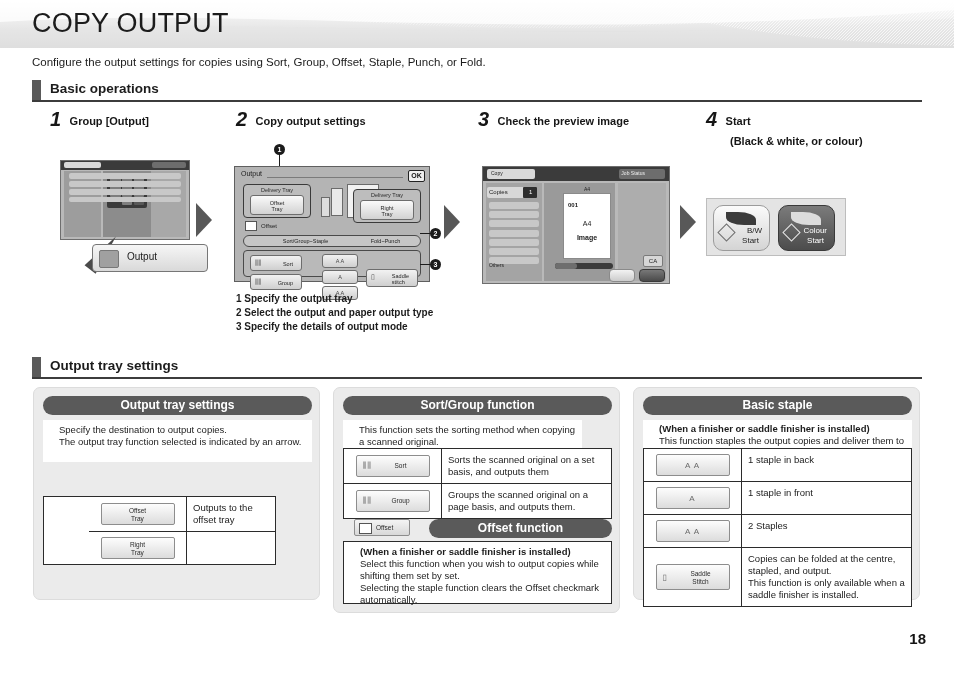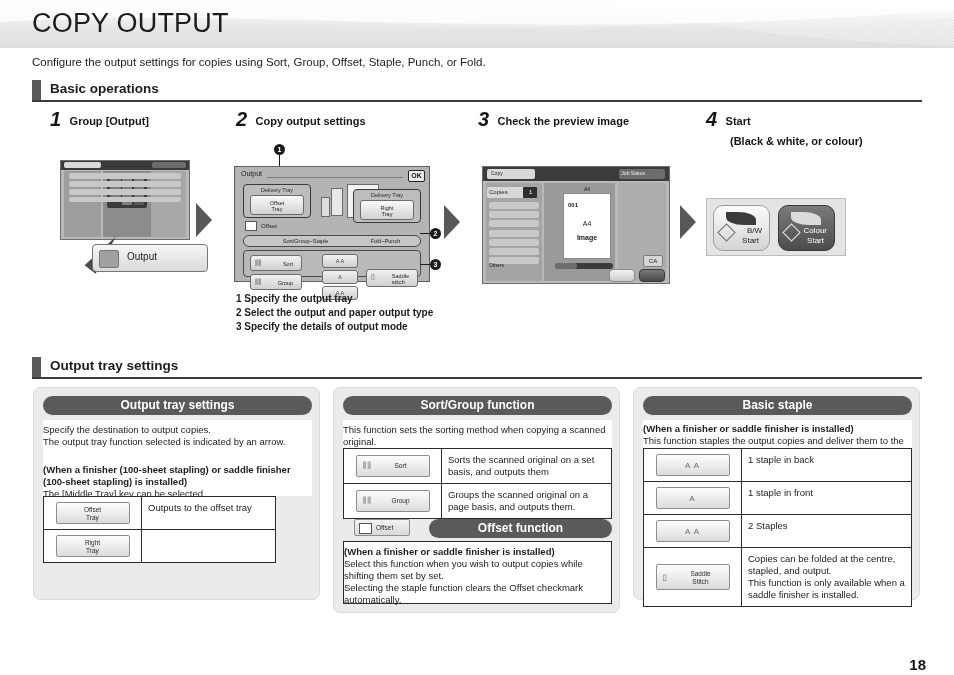--- a/index.html
+++ b/index.html
@@ -258,21 +258,21 @@
     position: absolute; height: 19px;
     background: #5a5a5a; border-radius: 10px;
     color: #ffffff; font-size: 12px; font-weight: bold;
     text-align: center; line-height: 19px;
   }
   .card-body {
     position: absolute; background: #ffffff;
   }
   .card-para {
     font-size: 9.5px; color: #1c1c1c; line-height: 12px;
-    padding: 4px 6px 2px 0;
+    padding: 4px 6px 2px 16px;
   }
   .card-para b { font-weight: bold; }
   .tbl { position: absolute; border: 1px solid #2b2b2b; background: #fff; }
   .tbl .trow { display: flex; align-items: stretch; border-bottom: 1px solid #2b2b2b; }
   .tbl .trow:last-child { border-bottom: none; }
   .tbl .tcell-key {
     width: 98px; flex: none; display: flex; align-items: center; justify-content: center;
     padding: 5px 4px; border-right: 1px solid #2b2b2b;
   }
   .tbl .tcell-desc {
@@ -304,21 +304,21 @@
   }
   .offset-key-mini .box {
     position: absolute; left: 4px; top: 3px; width: 13px; height: 11px;
     background: #fff; border: 1px solid #555;
   }
   .offset-key-mini .lab {
     position: absolute; left: 21px; top: 4px; font-size: 6.5px; color: #2a2a2a;
   }
 
   .page-number {
-    position: absolute; right: 28px; bottom: 2px;
+    position: absolute; right: 28px; bottom: 28px;
     font-size: 15px; font-weight: bold; color: #141414; margin-top: 32px;
   }
 </style>
 </head>
 <body>
 
 <div class="page-header">
   <svg class="swoosh" width="954" height="48" viewBox="0 0 954 48" preserveAspectRatio="none">
     <defs>
       <linearGradient id="hg" x1="0" y1="0" x2="0" y2="1">
@@ -520,50 +520,43 @@
 </div>
 
 <div class="card" style="left:33px; top:387px; width:287px; height:213px;">
   <div class="pill" style="left:9px; top:8px; width:269px;">Output tray settings</div>
   <div class="card-body" style="left:9px; top:32px; width:269px; height:42px;">
     <div class="card-para">
       <span>Specify the destination to output copies.</span><br>
       <span>The output tray function selected is indicated by an arrow.</span>
     </div>
   </div>
-  <div class="card-body" style="left:9px; top:74px; width:269px; height:34px;">
-    <div class="card-para" style="padding-top:2px;">
-      <b>(When a finisher (100-sheet stapling) or saddle finisher</b><br>
-      <b>(100-sheet stapling) is installed)</b><br>
-      <span>The [Middle Tray] key can be selected.</span>
-    </div>
-  </div>
-
-  <div class="tbl" style="left:9px; top:108px; width:233px;">
+
+  <div class="tbl" style="left:9px; top:108px; width:233px;padding-left:45px;">
     <div class="trow">
       <div class="tcell-key">
         <div class="ui-key">
           <div class="k-txt">Offset<br>Tray</div>
         </div>
       </div>
       <div class="tcell-desc">Outputs to the offset tray</div>
     </div>
     <div class="trow">
       <div class="tcell-key">
         <div class="ui-key">
           <div class="k-txt">Right<br>Tray</div>
         </div>
       </div>
     </div>
   </div>
 </div>
 
 <div class="card" style="left:333px; top:387px; width:287px; height:226px;">
   <div class="pill" style="left:9px; top:8px; width:269px;">Sort/Group function</div>
-  <div class="card-body" style="left:9px; top:32px; width:269px; height:28px;">
+  <div class="card-body" style="left:9px; top:32px; width:239px; height:28px;">
     <div class="card-para">This function sets the sorting method when copying a scanned original.</div>
   </div>
   <div class="tbl" style="left:9px; top:60px; width:269px;">
     <div class="trow">
       <div class="tcell-key">
         <div class="ui-key">
           <span class="k-ic">⫼⫼</span>
           <div class="k-txt r">Sort</div>
         </div>
       </div>

